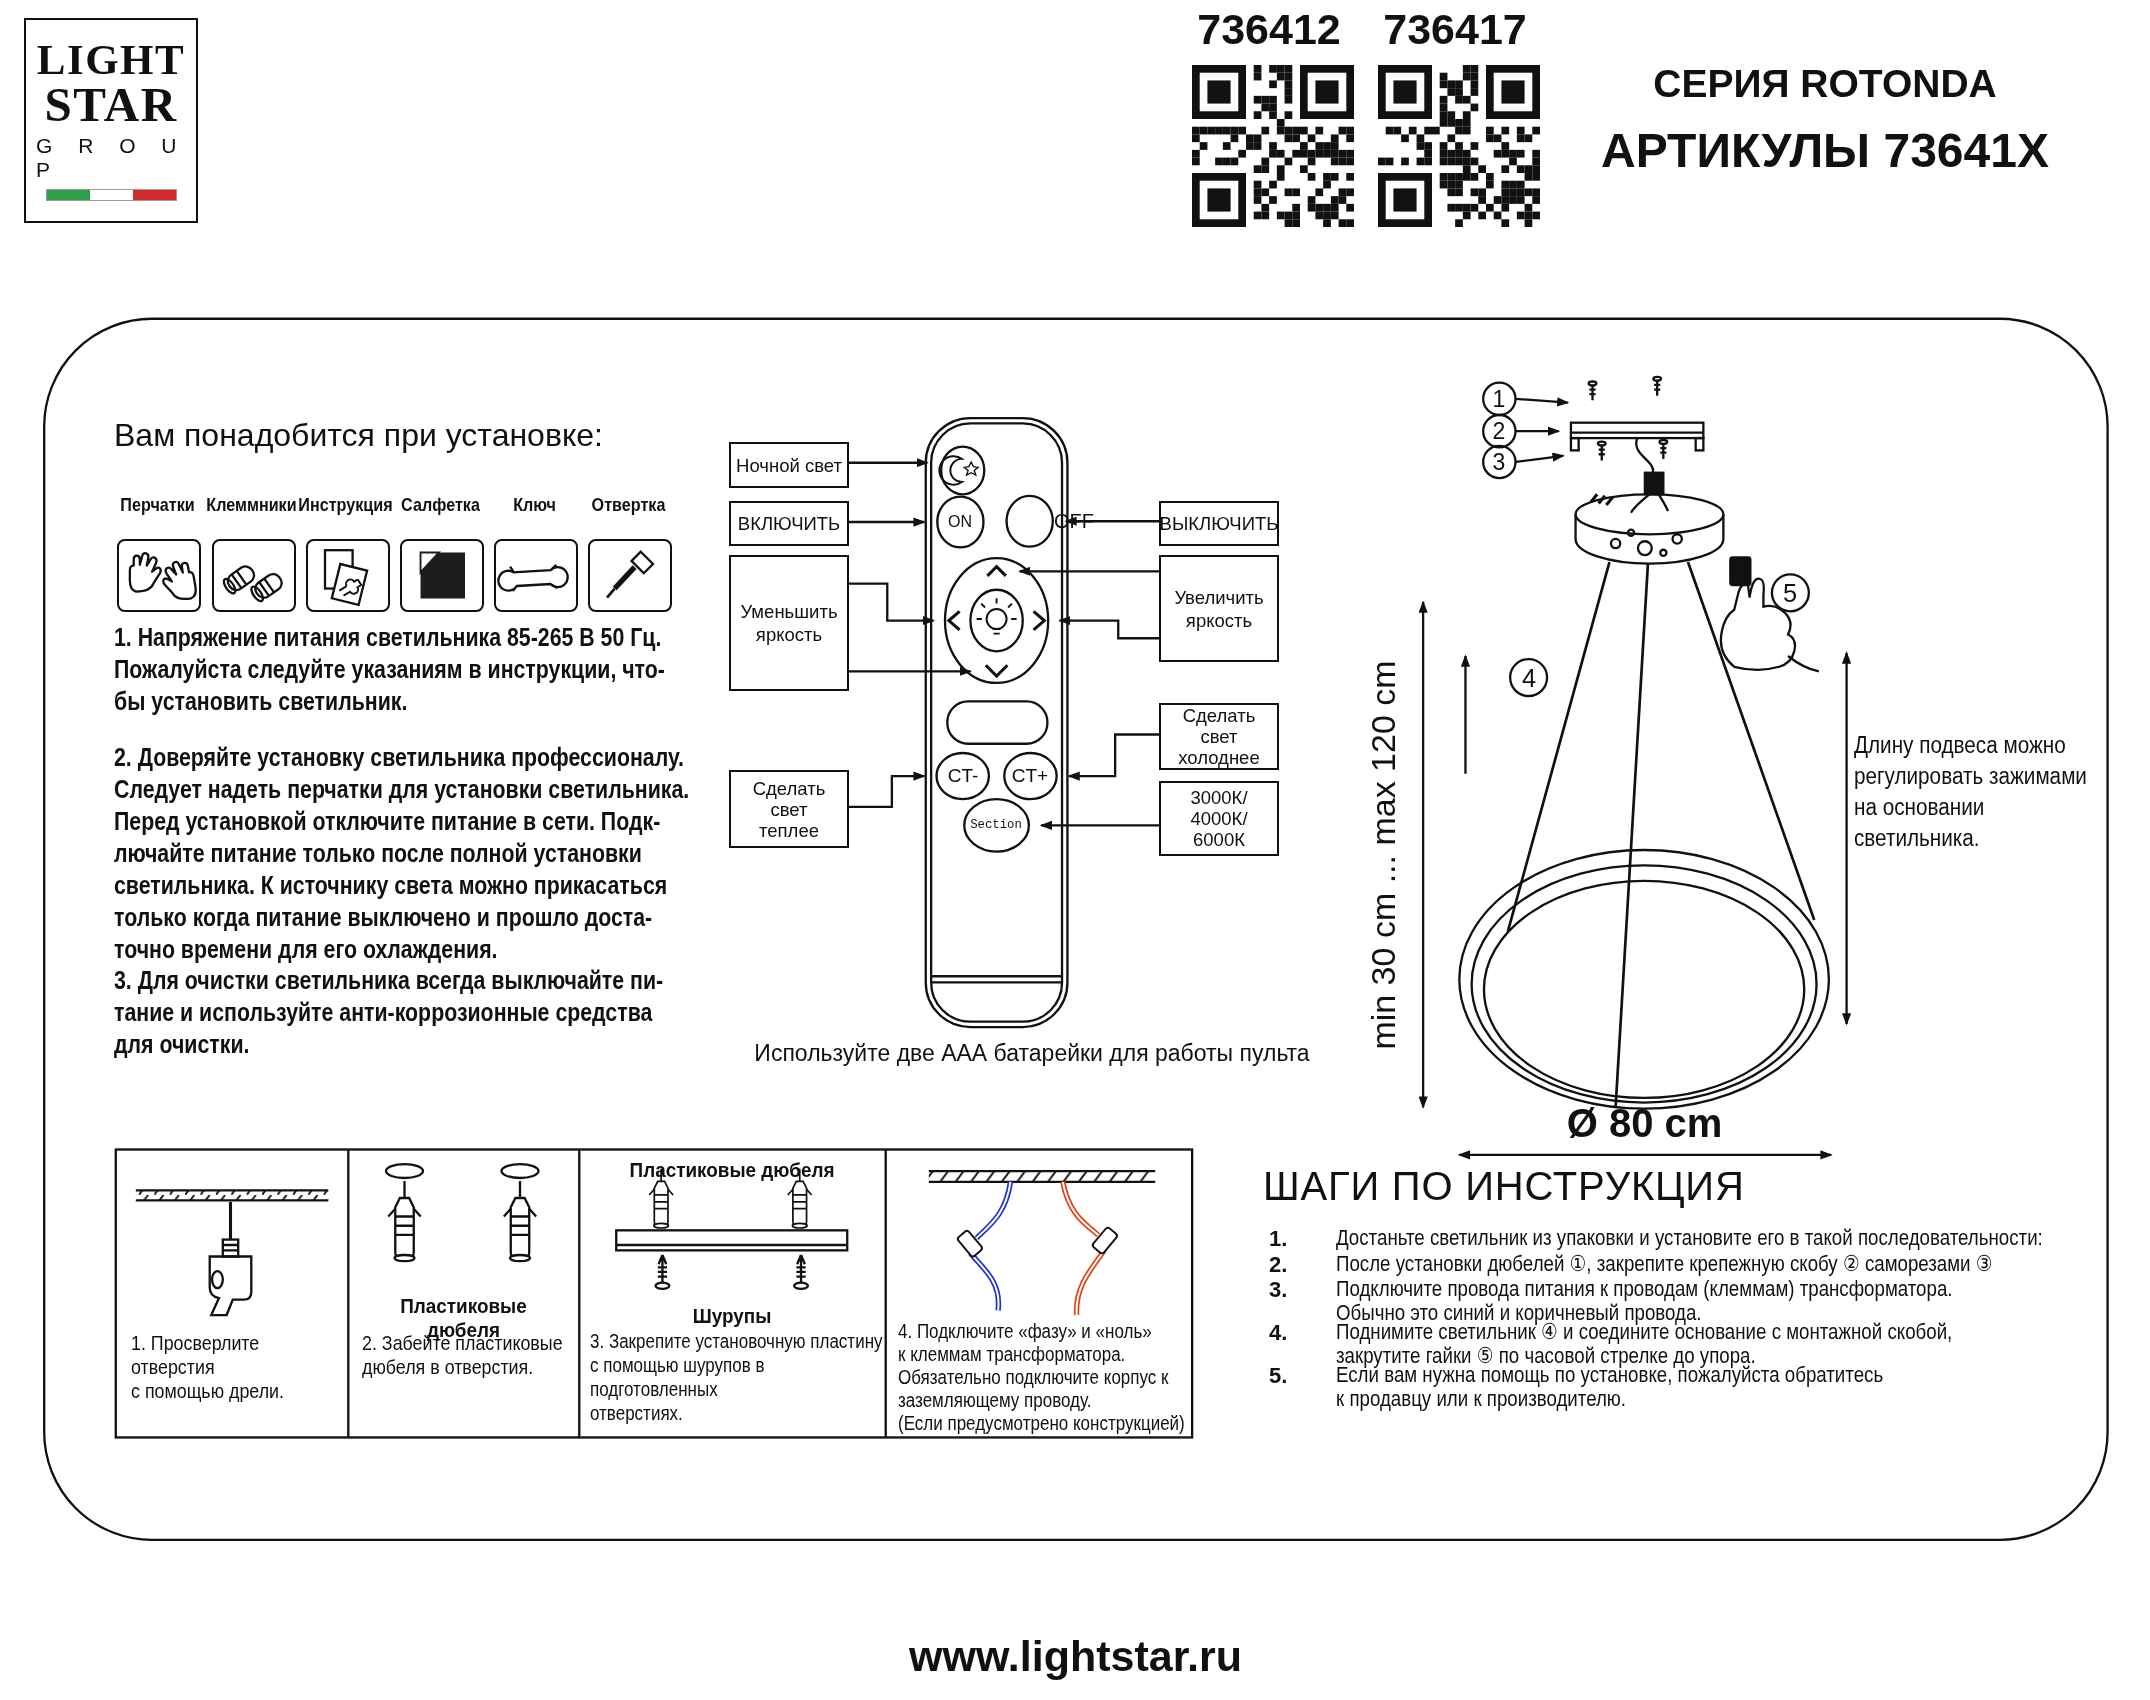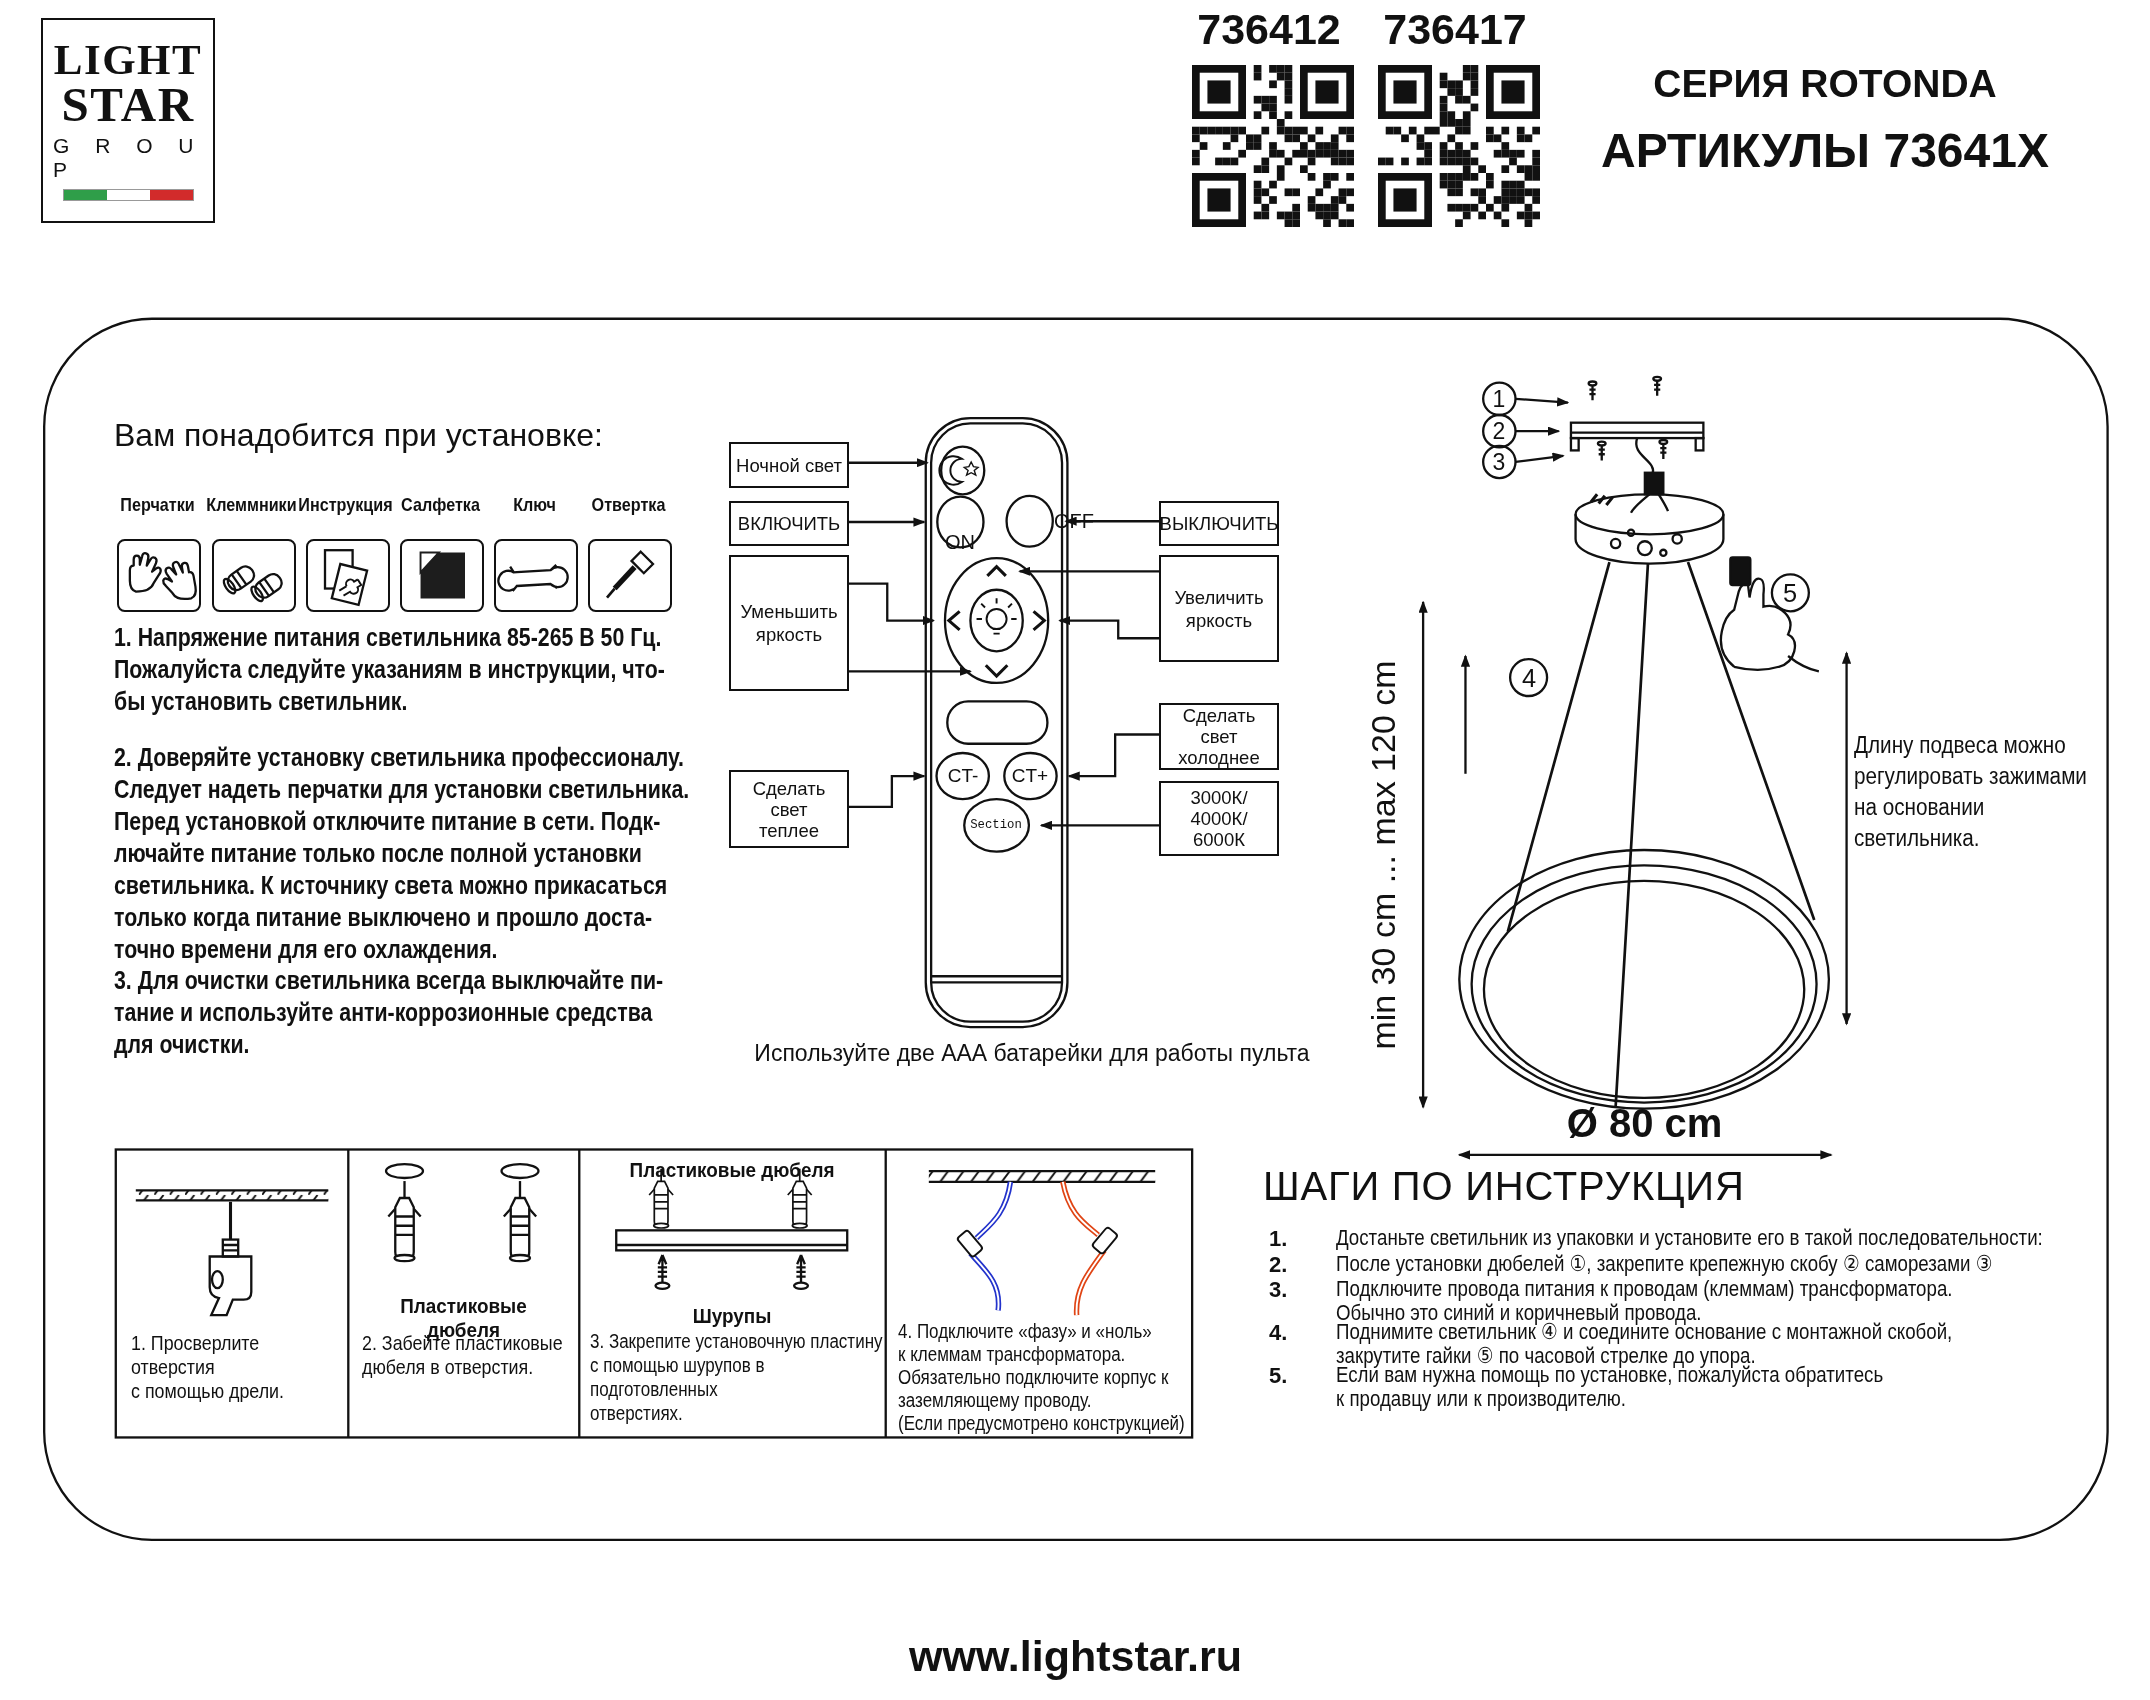--- a/index.html
+++ b/index.html
@@ -12,21 +12,21 @@
        text-align:center;font-size:18.5px;line-height:21px;font-weight:500;white-space:pre-line;}
   .toolbox{position:absolute;border:2.3px solid #111;border-radius:7.7px;background:#fff;display:flex;align-items:center;justify-content:center;}
   .toollabel{position:absolute;font-size:19px;font-weight:700;text-align:center;transform:scaleX(.85);}
   .para{position:absolute;font-size:26px;line-height:32px;font-weight:700;transform:scaleX(.82);transform-origin:0 0;white-space:pre-line;}
   .panelcap{position:absolute;font-size:20px;line-height:24px;font-weight:500;transform:scaleX(.85);transform-origin:0 0;white-space:pre-line;}
   .panellab{position:absolute;font-size:21px;font-weight:700;text-align:center;transform:scaleX(.9);}
   .callout{position:absolute;transform:translate(-50%,-50%);font-size:23px;font-weight:500;}
   .btn{position:absolute;transform:translate(-50%,-50%);font-weight:500;}
   .stepnum{position:absolute;font-size:22px;font-weight:700;}
   .steptxt{position:absolute;font-size:22px;line-height:24px;font-weight:400;transform:scaleX(.85);transform-origin:0 0;white-space:pre-line;width:955px;}
-  .logo{position:absolute;left:41px;top:17.7px;width:174px;height:205px;border:2.3px solid #111;box-sizing:border-box;
+  .logo{position:absolute;left:24px;top:17.7px;width:174px;height:205px;border:2.3px solid #111;box-sizing:border-box;
         display:flex;flex-direction:column;align-items:center;justify-content:center;}
   .logo .l1{font-family:"Liberation Serif",serif;font-weight:700;font-size:43px;line-height:42px;letter-spacing:1.5px;}
   .logo .l2{font-family:"Liberation Serif",serif;font-weight:700;font-size:49px;line-height:48px;letter-spacing:1.5px;}
   .logo .l3{font-size:21px;letter-spacing:10px;margin:4.6px 0 7.7px 10px;font-weight:400;}
   .flag{width:129px;height:10px;border:0.8px solid #999;display:flex;}
   .flag div{flex:1;height:100%;}
 </style>
 </head>
 <body>
 
@@ -573,21 +573,21 @@
 <div class="lbl" style="left:1159px;top:501px;width:116px;height:41px;">ВЫКЛЮЧИТЬ</div>
 <div class="lbl" style="left:1159px;top:555px;width:116px;height:103px;line-height:23px;">Увеличить
 яркость</div>
 <div class="lbl" style="left:1159px;top:703px;width:116px;height:63px;">Сделать
 свет
 холоднее</div>
 <div class="lbl" style="left:1159px;top:781px;width:116px;height:71px;">3000К/
 4000К/
 6000К</div>
 
-<div class="btn" style="left:960px;top:522px;font-size:20px;margin-top:20px;">ON</div>
+<div class="btn" style="left:960px;top:522px;font-size:16px;">ON</div>
 <div class="btn" style="left:1030px;top:521px;font-size:20px;margin-left:44px;">OFF</div>
 <div class="btn" style="left:963px;top:776px;font-size:19px;">CT-</div>
 <div class="btn" style="left:1030px;top:776px;font-size:19px;">CT+</div>
 <div class="btn" style="left:996px;top:825px;font-size:12.3px;font-family:'Liberation Mono',monospace;">Section</div>
 
 <div class="abs ctr" style="left:693px;top:1040px;width:678px;font-size:23px;font-weight:500;">Используйте две ААА батарейки для работы пульта</div>
 
 <div class="callout" style="left:1499px;top:399px;">1</div>
 <div class="callout" style="left:1499px;top:431px;">2</div>
 <div class="callout" style="left:1499px;top:462px;">3</div>

